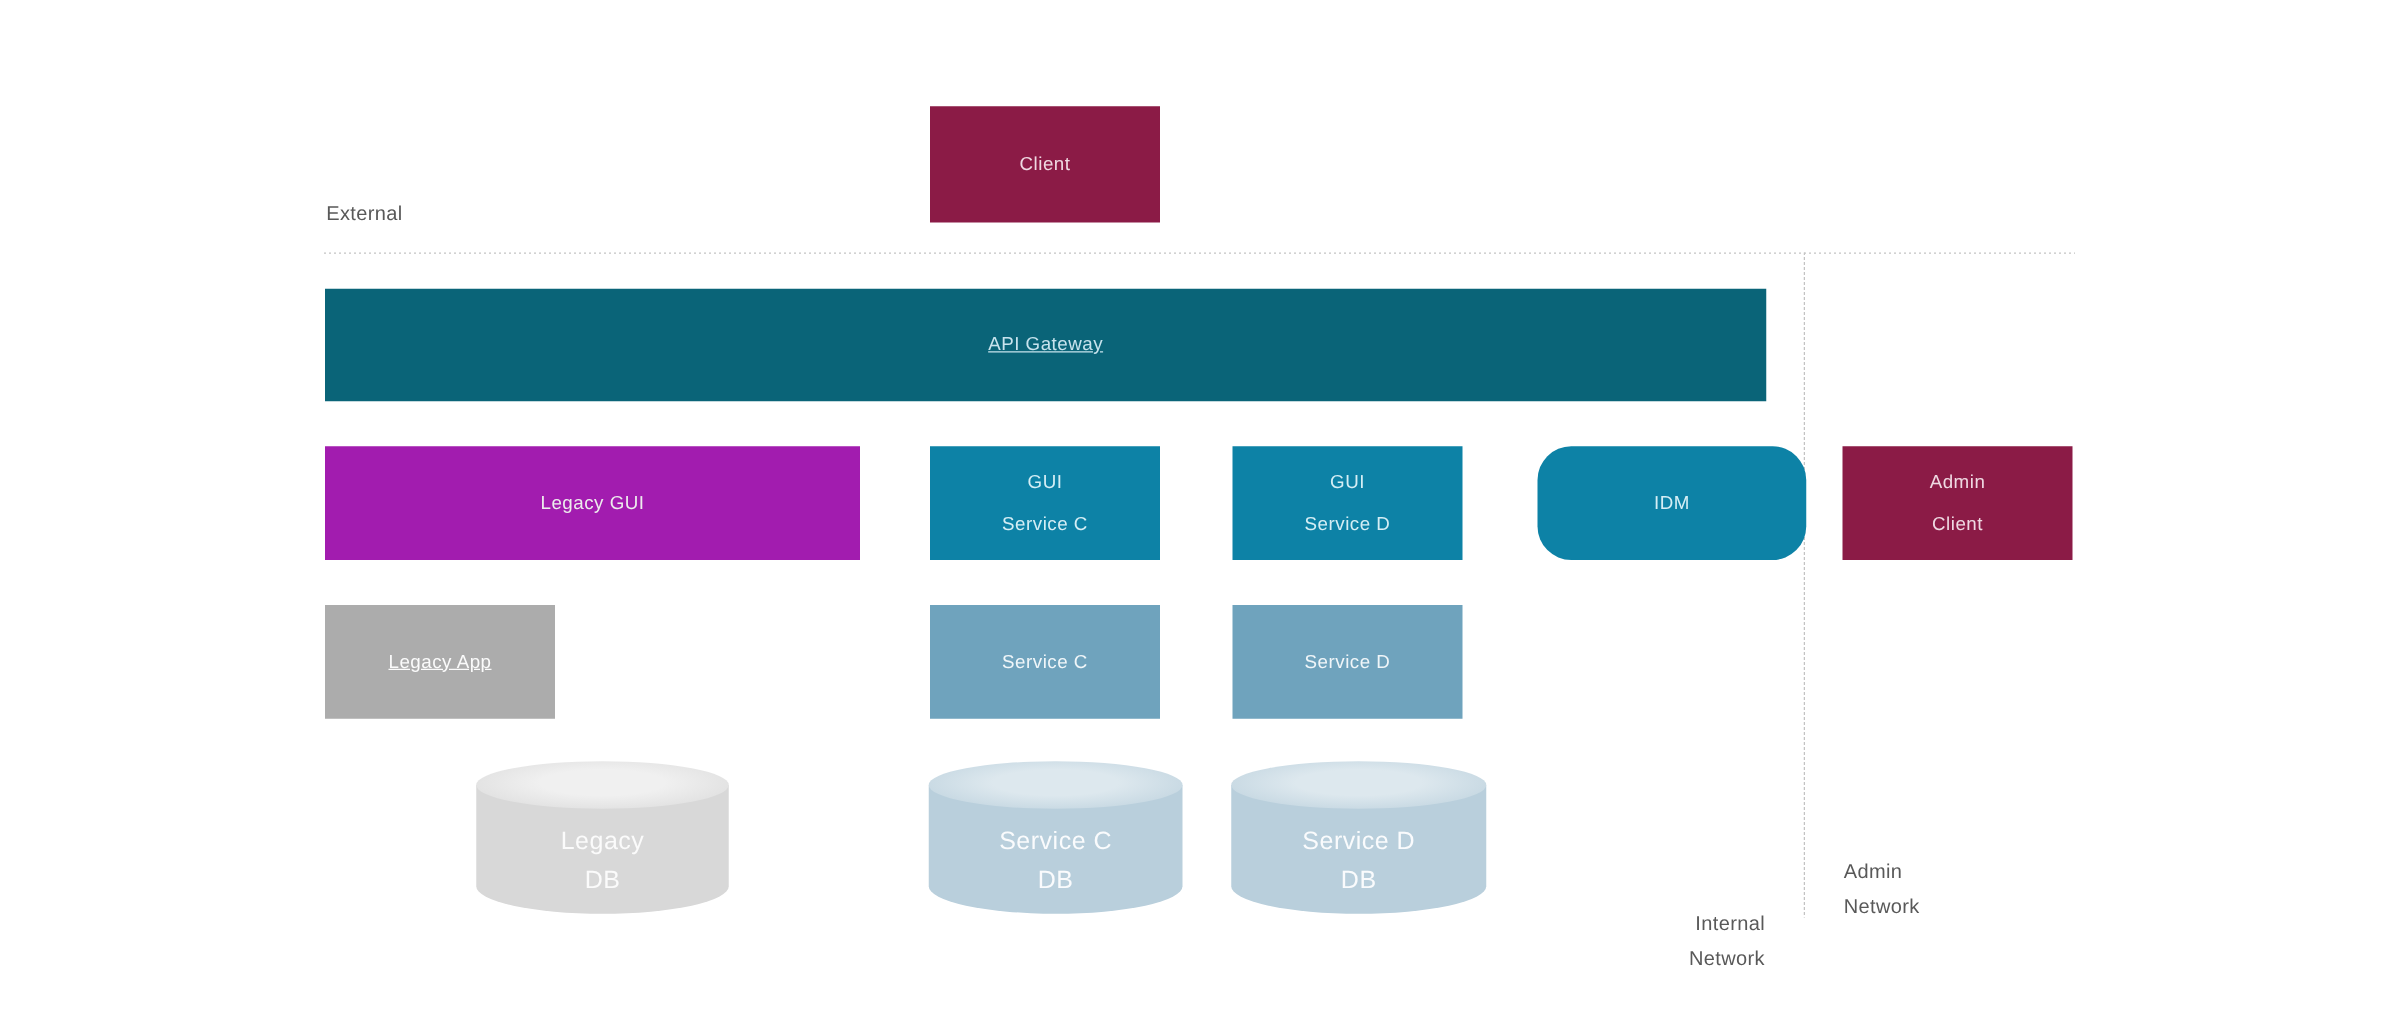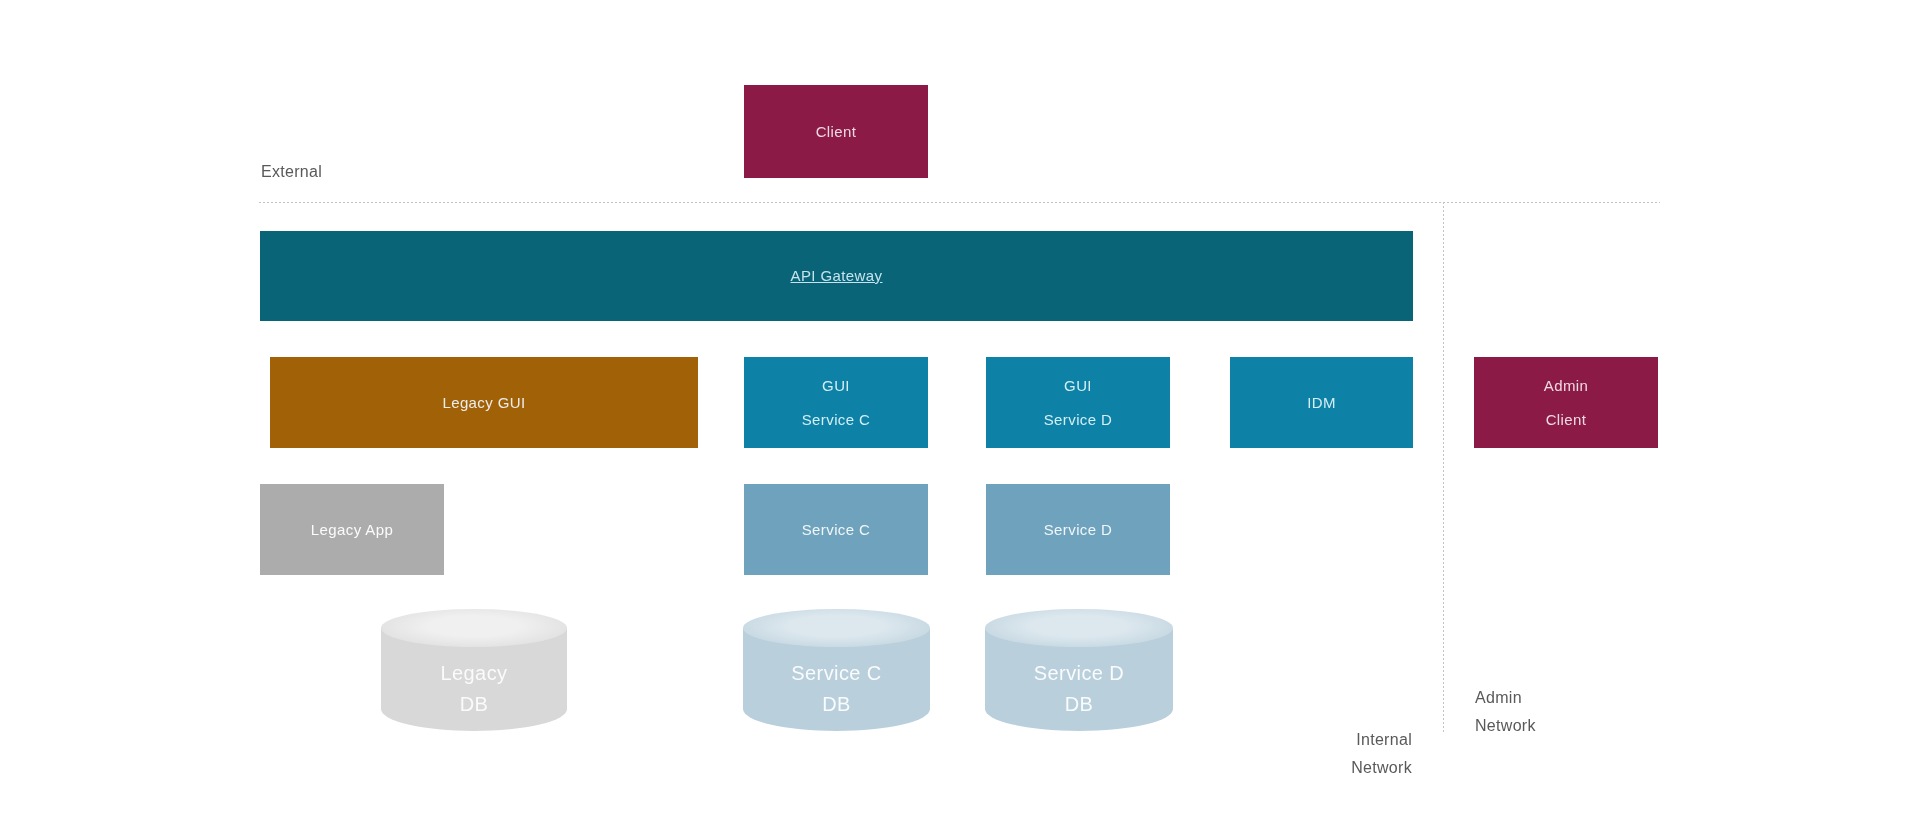--- a/index.html
+++ b/index.html
@@ -49,21 +49,21 @@
     position: absolute;
     font-size: 16px;
     line-height: 28px;
     color: #595959;
     white-space: pre-line;
     letter-spacing: 0.3px;
     font-weight: 300;
   }
 
   
-  .cylinder { position: absolute; }
+  .cylinder { position: absolute; padding-left: 16px; }
   .cyl-body {
     position: absolute; left: 0; right: 0; top: 19px; bottom: 0;
     border-radius: 0 0 50% 50% / 0 0 22px 22px;
   }
   .cyl-top {
     position: absolute; left: 0; right: 0; top: 0; height: 38px;
     border-radius: 50%;
   }
   .cyl-top.gray { background: radial-gradient(ellipse at 50% 45%, #f0f0f0 35%, #dedede 85%, #d2d2d2 100%); }
   .cyl-top.blue { background: radial-gradient(ellipse at 50% 45%, #dde8ee 35%, #c2d5e0 85%, #b4cad8 100%); }
@@ -94,40 +94,40 @@
 Network</div>
 
   <div class="node txt-on-maroon" style="left: 744px; top: 85px; width: 184px; height: 93px; background-color: rgb(139, 27, 70);">
     <span>Client</span>
   </div>
 
   <div class="node txt-on-tealdk" style="left: 260px; top: 231px; width: 1153px; height: 90px; background-color: rgb(10, 100, 120); text-decoration: underline;">
     <span>API Gateway</span>
   </div>
 
-  <div class="node txt-on-graydk" style="left: 260px; top: 357px; width: 428px; height: 91px; background-color: #a16207; margin-left: 10px;">
+  <div class="node txt-on-graydk" style="left: 260px; top: 357px; width: 428px; height: 91px; background-color: #a21caf;">
     <span>Legacy GUI</span>
   </div>
   <div class="node txt-on-teal" style="left: 744px; top: 357px; width: 184px; height: 91px; background-color: rgb(13, 130, 166);">
     <span>GUI
 Service C</span>
   </div>
   <div class="node txt-on-teal" style="left: 986px; top: 357px; width: 184px; height: 91px; background-color: rgb(13, 130, 166);">
     <span>GUI
 Service D</span>
   </div>
-  <div class="node txt-on-teal" style="left: 1230px; top: 357px; width: 183px; height: 91px; background-color: rgb(13, 130, 166);">
+  <div class="node txt-on-teal" style="left: 1230px; top: 357px; width: 215px; height: 91px; background-color: rgb(13, 130, 166); border-radius: 27px;">
     <span>IDM</span>
   </div>
   <div class="node txt-on-maroon" style="left: 1474px; top: 357px; width: 184px; height: 91px; background-color: rgb(139, 27, 70);">
     <span>Admin
 Client</span>
   </div>
 
-  <div class="node txt-on-graylt" style="left: 260px; top: 484px; width: 184px; height: 91px; background-color: rgb(172, 172, 172);">
+  <div class="node txt-on-graylt" style="left: 260px; top: 484px; width: 184px; height: 91px; background-color: rgb(172, 172, 172); text-decoration: underline;">
     <span>Legacy App</span>
   </div>
   <div class="node txt-on-blue" style="left: 744px; top: 484px; width: 184px; height: 91px; background-color: rgb(111, 163, 189);">
     <span>Service C</span>
   </div>
   <div class="node txt-on-blue" style="left: 986px; top: 484px; width: 184px; height: 91px; background-color: rgb(111, 163, 189);">
     <span>Service D</span>
   </div>
 
   <div class="cylinder" style="left:381px; top:609px; width:186px; height:122px;">

